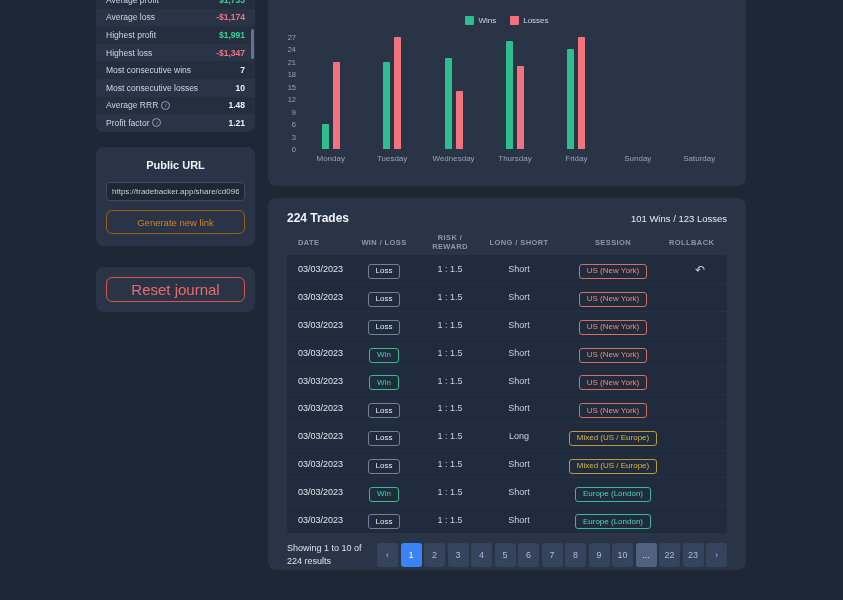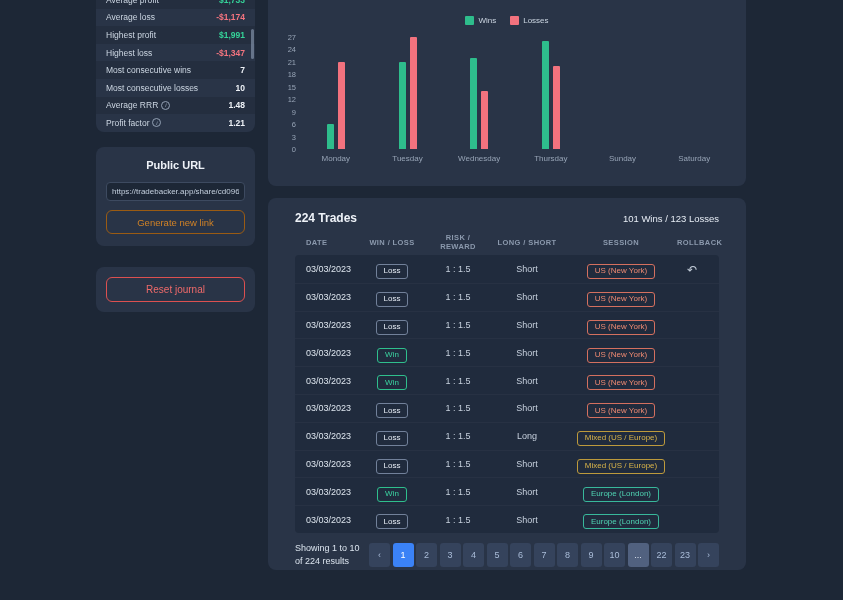--- a/index.html
+++ b/index.html
@@ -27,40 +27,40 @@
     color:#93a1b5; font-size:6px; display:inline-flex; align-items:center; justify-content:center; line-height:1; font-style:italic;}
   .scroll-thumb { position:absolute; right:1px; top:38px; width:3px; height:30px; background:#8fa0b8; border-radius:2px; opacity:.6; }
 
   .url-panel { position:absolute; top:147px; left:0; right:0; padding:10px 10px 12px; }
   .url-title { text-align:center; font-size:11px; font-weight:bold; color:#edf1f7; margin:2px 0 9px; }
   .url-input { width:100%; height:19px; background:#1d2736; border:1px solid #3d4a60; border-radius:4px;
     color:#c3cfdd; font-size:8px; padding:0 5px; font-family:inherit; }
   .btn { display:block; width:100%; background:transparent; border-radius:6px; font-family:inherit; cursor:pointer; }
   .btn-amber { margin-top:9px; height:24px; border:1px solid #9a5b13; color:#d08226; font-size:9.5px; }
   .reset-panel { position:absolute; top:267px; left:0; right:0; padding:10px; }
-  .btn-red { height:25px; border:1px solid #dc5050; color:#ef6a6a; font-size:10px; }
+  .btn-red { height:25px; border:1px solid #dc5050; color:#ef6a6a; font-size:15px; }
 
   
   .main { position:absolute; left:268px; top:0; width:478px; height:600px; }
 
   .chart-card { position:absolute; top:-8px; left:0; right:0; height:194px; padding:20px 16px 0; }
   .chart-title { font-size:11px; font-weight:bold; color:#edf1f7; }
   .legend { display:flex; justify-content:center; gap:14px; margin:4px 0 12px; }
   .legend-item { display:flex; align-items:center; gap:4px; font-size:8px; color:#ccd6e2; }
   .legend-swatch { width:9px; height:9px; border-radius:1px; }
   .chart { display:flex; height:132px; }
   .y-axis { position:relative; width:16px; height:112px; }
   .ytick { position:absolute; right:4px; font-size:7.5px; color:#97a4b6; transform:translateY(50%); }
   .plot { flex:1; display:flex; align-items:flex-end; height:112px; }
   .bar-group { flex:1; position:relative; height:112px; display:flex; flex-direction:column; justify-content:flex-end; align-items:center; }
   .bars { display:flex; align-items:flex-end; gap:4px; }
   .bar { width:7px; border-radius:1px 1px 0 0; }
   .x-label { position:absolute; top:117px; font-size:8px; color:#97a4b6; white-space:nowrap; }
 
-  .trades-card { position:absolute; top:198px; left:0; right:0; height:372px; padding:13px 27px 4px; }
+  .trades-card { position:absolute; top:198px; left:0; right:0; height:372px; padding:13px 19px 4px; }
   .trades-header { display:flex; justify-content:space-between; align-items:center; height:14px; }
   .trades-title { font-size:12px; font-weight:bold; color:#eef2f8; }
   .trades-summary { font-size:9.5px; font-weight:normal; color:#e7edf5; }
   .thead, .trow { display:grid; grid-template-columns:62px 70px 62px 76px 112px 1fr; align-items:center; }
   .thead { height:26px; margin-top:4px; }
   .th { font-size:7.5px; letter-spacing:.4px; color:#8b99ad; font-weight:bold; text-align:center; }
   .th:first-child { text-align:left; padding-left:11px; }
   .th:last-child { text-align:right; padding-right:16px; }
   .tbody { background:#202b3d; border-radius:4px; }
   .trow { height:27.8px; }
@@ -185,20 +185,27 @@
             <div class="x-label">Wednesday</div>
           </div>
           <div class="bar-group">
             <div class="bars">
               <div class="bar" style="height: 107.852px; background: rgb(46, 189, 140);"></div>
               <div class="bar" style="height: 82.963px; background: rgb(242, 114, 126);"></div>
             </div>
             <div class="x-label">Thursday</div>
           </div>
           <div class="bar-group">
+            <div class="bars">
+              <div class="bar" style="height: 99.5556px; background: rgb(46, 189, 140);"></div>
+              <div class="bar" style="height: 112px; background: rgb(242, 114, 126);"></div>
+            </div>
+            <div class="x-label">Friday</div>
+          </div>
+          <div class="bar-group">
             <div class="bars"></div>
             <div class="x-label">Sunday</div>
           </div>
           <div class="bar-group">
             <div class="bars"></div>
             <div class="x-label">Saturday</div>
           </div>
         </div>
     </div>
   </section>

